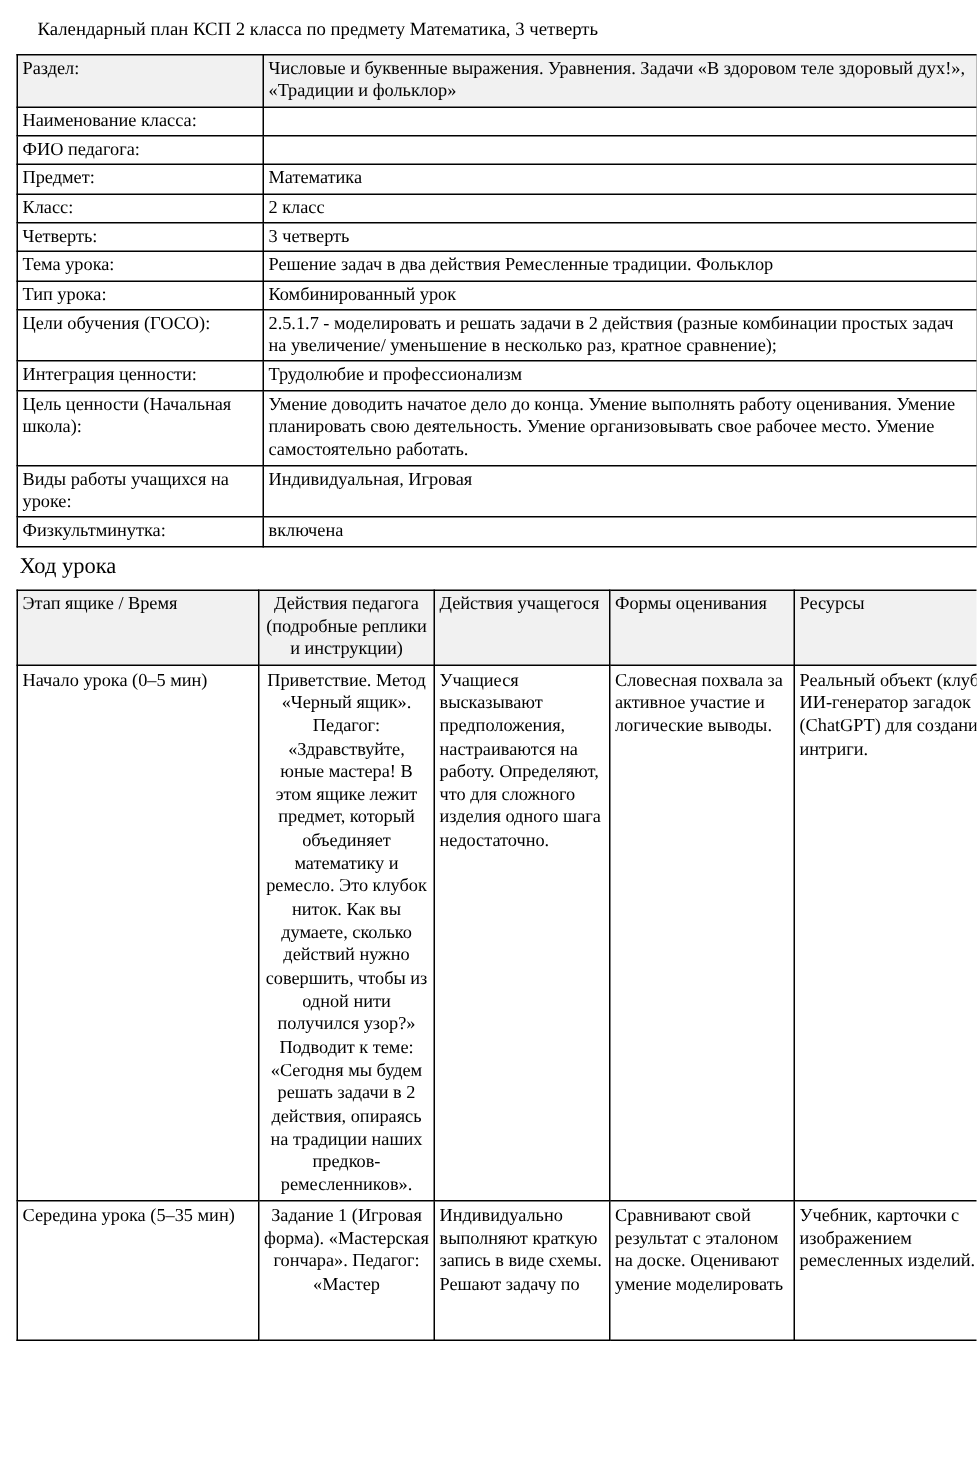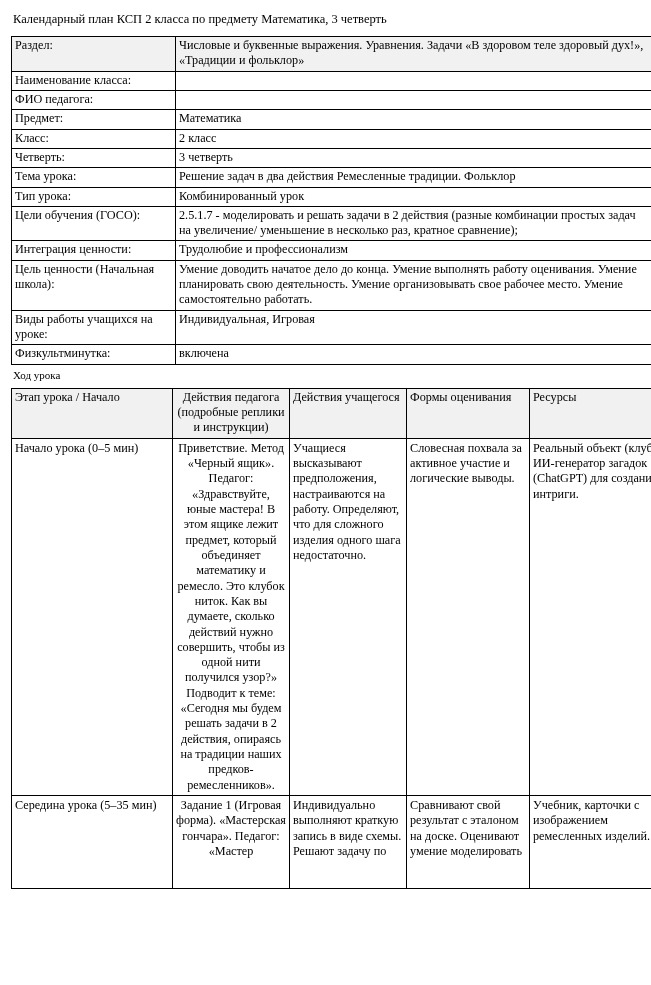--- a/index.html
+++ b/index.html
@@ -17,21 +17,21 @@
   .page {
     position: relative;
     width: 651px;
     height: 985px;
     box-sizing: border-box;
     padding: 12px 11px 0 11px;
   }
   .doc-title {
     font-size: 12.5px;
     line-height: 1.2;
-    margin: 0 0 9px 2px;
+    margin: 0 0 9px 14px;
     white-space: nowrap;
   }
   table {
     border-collapse: collapse;
     table-layout: fixed;
     width: 626px;
     margin: 0;
     padding-left: 24px;
   }
   table.info-table { width: 626px; }
@@ -45,21 +45,21 @@
     font-weight: normal;
     text-align: left;
     word-wrap: break-word;
     overflow-wrap: break-word;
     hyphens: none;
   }
   .shaded { background: #f1f1f1; }
   .label-cell { width: 157px; }
   .value-cell { width: 469px; }
   .caption {
-    font-size: 11px;
+    font-size: 15px;
     line-height: 1.2;
     margin: 4px 0 6px 2px;
   }
   .c-stage { width: 154px; }
   .c-teacher { width: 110px; text-align: center; }
   .c-student { width: 110px; }
   .c-assess { width: 116px; }
   .c-res { width: 140px; }
   .flow-table td { padding-top: 2px; }
   .clip-last td {
@@ -129,21 +129,21 @@
         <td class="value-cell">включена</td>
       </tr>
     </tbody>
   </table>
 
   <div class="caption">Ход урока</div>
 
   <table class="flow-table">
     <thead>
       <tr class="shaded">
-        <th class="c-stage">Этап урока / Начало</th>
+        <th class="c-stage">Этап ящике / Время</th>
         <th class="c-teacher">Действия педагога (подробные реплики и инструкции)</th>
         <th class="c-student">Действия учащегося</th>
         <th class="c-assess">Формы оценивания</th>
         <th class="c-res">Ресурсы</th>
       </tr>
     </thead>
     <tbody>
       <tr>
         <td class="c-stage">Начало урока (0–5 мин)</td>
         <td class="c-teacher">Приветствие. Метод «Черный ящик». Педагог: «Здравствуйте, юные мастера! В этом ящике лежит предмет, который объединяет математику и ремесло. Это клубок ниток. Как вы думаете, сколько действий нужно совершить, чтобы из одной нити получился узор?» Подводит к теме: «Сегодня мы будем решать задачи в 2 действия, опираясь на традиции наших предков-ремесленников».</td>

